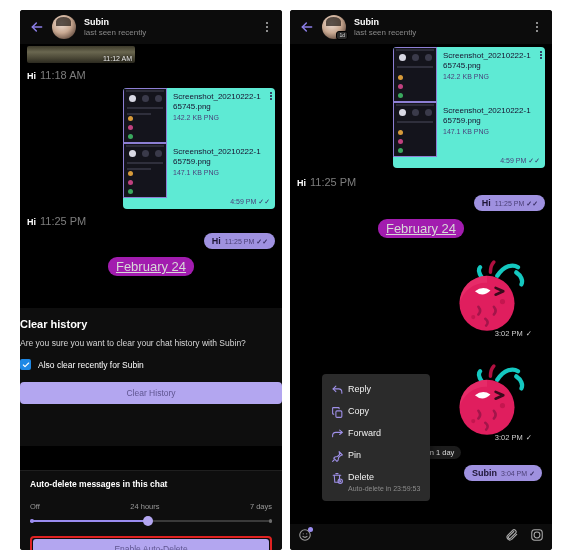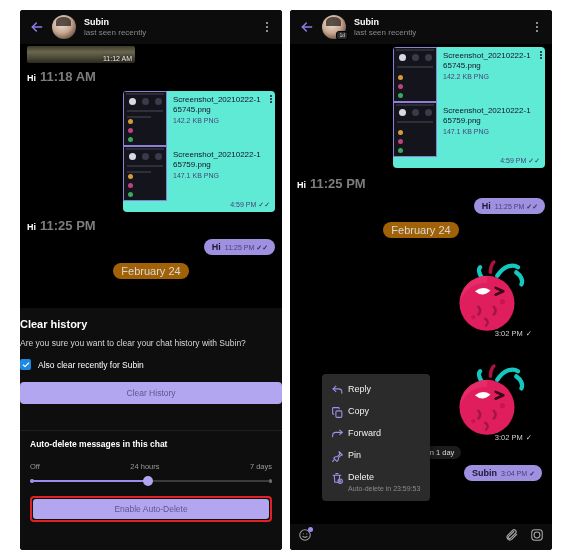--- a/index.html
+++ b/index.html
@@ -30,21 +30,21 @@
   .row{display:flex;padding:0 7px;margin-top:4px;}
   .row.out{justify-content:flex-end;}
   .row.in{justify-content:flex-start;}
 
   .photo-msg{position:relative;width:108px;height:17px;overflow:hidden;border-radius:2px;
              background:linear-gradient(180deg,#3d3a2a 0%,#6a6750 35%,#4b4836 70%,#2c2a20 100%);}
   .photo-msg .pstamp{position:absolute;right:3px;bottom:1px;color:#e9e9e9;font-size:7px;
               text-shadow:0 0 3px rgba(0,0,0,.9);}
 
   .txt-in{color:#ffffff;font-size:9px;font-weight:bold;}
-  .txt-in .tm{color:#7d7d7d;font-weight:bold;font-size:13px;margin-left:4px;}
+  .txt-in .tm{color:#7d7d7d;font-weight:normal;font-size:11px;margin-left:4px;}
 
   .bub-out{background:#9f91e0;border-radius:9px;padding:3px 7px 3px 8px;display:inline-flex;align-items:baseline;
            color:#1d1535;font-size:9px;font-weight:bold;}
   .bub-out .tm{color:#4a3f75;font-weight:normal;font-size:7px;margin-left:4px;}
   .bub-out .tk{color:#3a2f66;font-size:7px;margin-left:2px;}
 
   
   .filebub{background:#5eead4;border-radius:4px;display:flex;flex-direction:column;width:152px;overflow:hidden;}
   .filerow{display:flex;padding:0;}
   .thumb{flex:0 0 44px;height:55px;background:#14141c;position:relative;border:1px solid #8d7fd4;box-sizing:border-box;}
@@ -57,21 +57,21 @@
   .thumb .dot{position:absolute;left:4px;width:5px;height:5px;border-radius:50%;}
   .finfo{flex:1 1 auto;padding:4px 4px 2px 6px;min-width:0;position:relative;}
   .fname{color:#18102e;font-size:8px;line-height:10px;word-break:break-all;padding-right:10px;}
   .fsize{color:#4a3f7a;font-size:7px;line-height:10px;margin-top:1px;}
   .fdots{position:absolute;top:4px;right:3px;display:flex;flex-direction:column;gap:1.5px;align-items:center;}
   .fdots i{width:1.6px;height:1.6px;border-radius:50%;background:#2a2150;display:block;}
   .fstamp{text-align:right;color:#4a3f7a;font-size:7px;padding:0 5px 3px 0;}
   .fstamp .tk{color:#352a63;margin-left:2px;}
 
   .daypill{display:flex;justify-content:center;margin:8px 0 0;}
-  .daypill span{background:#a16207;color:#d8d8d8;font-size:11px;padding:2px 8px;border-radius:9px;}
+  .daypill span{background:#a21caf;color:#d8d8d8;font-size:13px;padding:2px 8px;border-radius:9px;text-decoration:underline;}
 
   .svc{display:flex;justify-content:center;margin:4px 0 0;}
   .svc span{background:#1c1c1c;color:#d8d8d8;font-size:7.5px;padding:2px 7px;border-radius:9px;}
 
   
   .stk{position:relative;width:86px;height:86px;}
   .stk svg{width:86px;height:86px;display:block;}
   .stk-meta{position:absolute;right:-2px;bottom:-2px;color:#cfcfcf;font-size:7.5px;white-space:nowrap;}
   .stk-meta .tk{margin-left:3px;}
 
@@ -80,21 +80,21 @@
   .sheet.one{bottom:104px;top:298px;padding:10px 0 0;box-sizing:border-box;}
   .sh-title{color:#ffffff;font-size:11px;font-weight:bold;}
   .sh-body{color:#d7d7d7;font-size:8.5px;line-height:12px;margin-top:7px;}
   .sh-check{display:flex;align-items:center;margin-top:10px;}
   .cbox{width:11px;height:11px;border-radius:2px;background:#1e88e5;display:flex;align-items:center;justify-content:center;flex:0 0 11px;}
   .cbox svg{width:8px;height:8px;}
   .sh-check span{color:#ffffff;font-size:8.5px;margin-left:7px;}
   .btn-primary{margin-top:12px;height:22px;border-radius:4px;background:#b3a6f0;display:flex;align-items:center;
                justify-content:center;color:#5f5590;font-size:8.5px;}
 
-  .sheet.two{bottom:0;height:120px;border-top:1px solid #1f1f1f;padding:8px 10px 0;box-sizing:border-box;}
+  .sheet.two{bottom:0;height:80px;border-top:1px solid #1f1f1f;padding:8px 10px 0;box-sizing:border-box;}
   .ad-title{color:#ffffff;font-size:8.5px;font-weight:bold;}
   .sl-labels{display:flex;justify-content:space-between;margin-top:13px;color:#9a9a9a;font-size:7.5px;}
   .sl-track{position:relative;height:10px;margin-top:5px;}
   .sl-track .base{position:absolute;left:2px;right:2px;top:4px;height:2px;background:#3a3a3a;border-radius:2px;}
   .sl-track .fill{position:absolute;left:2px;width:49%;top:4px;height:2px;background:#9b8df0;border-radius:2px;}
   .sl-track .tick{position:absolute;top:3.2px;width:3.5px;height:3.5px;border-radius:50%;background:#9b8df0;}
   .sl-track .tick.l{left:0;}
   .sl-track .tick.r{right:0;background:#6c6c6c;}
   .sl-track .knob{position:absolute;left:46.5%;top:0;width:10px;height:10px;border-radius:50%;background:#b3a6f0;}
   .btn-ad-wrap{margin-top:10px;border:2px solid #e02222;border-radius:4px;padding:1px;}

